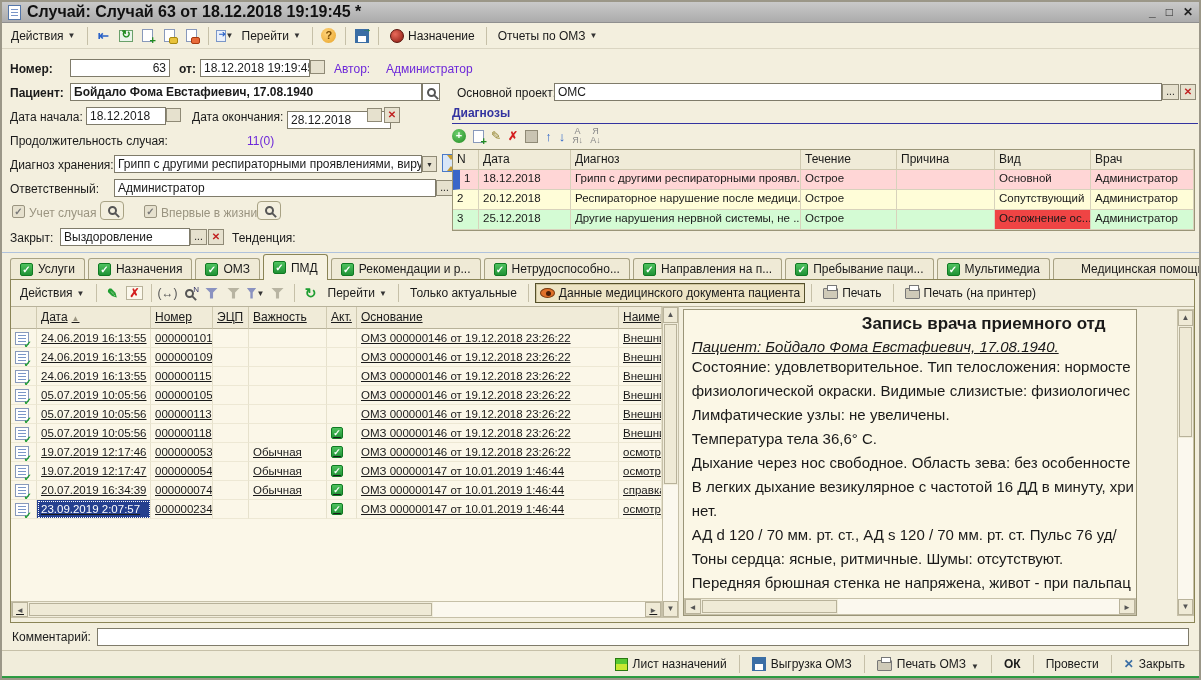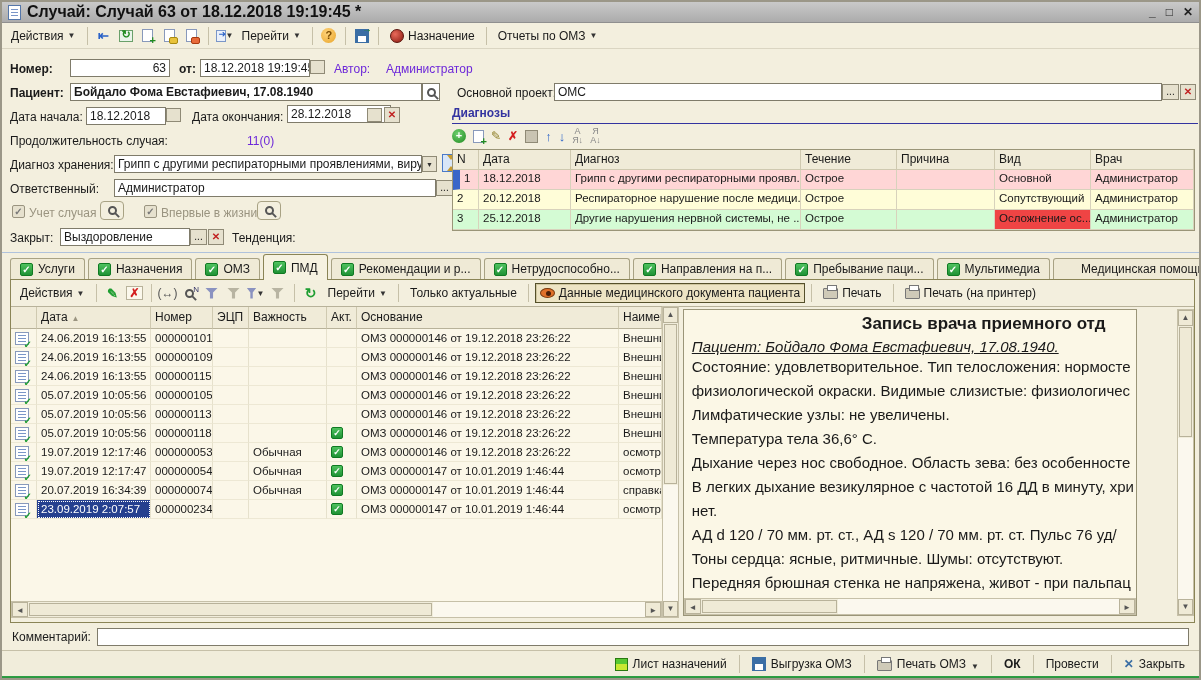--- a/index.html
+++ b/index.html
@@ -98,21 +98,21 @@
   .tabs-row { display:flex; gap:3px; padding-left:8px; height:27px; align-items:flex-end; border-top:1px solid #AFC2DC; background:#F3EFDE; }
   .tab { height:21px; padding:0 9px; background:#EFEAD6; border:1px solid #A8A284; border-bottom:none; border-radius:3px 3px 0 0; display:flex; align-items:center; gap:5px; white-space:nowrap; font-size:12px; }
   .tab.active { height:26px; background:#F6F2E1; border-color:#8A8456; margin-bottom:-1px; z-index:3; position:relative; }
 
   
   .tab-content { position:relative; margin:0 8px; width:1185px; height:344px; border:1px solid #8A8456; background:#F3EFDE; z-index:2; }
   .pmd-toolbar { height:26px; display:flex; align-items:center; gap:2px; padding:2px 4px; }
   .pressed { background:#EDE4C4; border:1px solid #55502A; box-shadow:inset 1px 1px 0 #CFC69E; }
 
   .split { display:flex; height:312px; }
-  .table-wrap { width:676px; display:flex; flex-direction:column; border-top:1px solid #B8B29A; }
+  .table-wrap { width:676px; display:flex; flex-direction:column; border-top:1px solid #B8B29A;text-decoration:underline; }
   .pgrid { display:grid; grid-template-columns:26px 114px 62px 36px 78px 30px 262px 1fr; }
   .phead > div { background:#F0EBD8; border-right:1px solid #CFC9B0; border-bottom:1px solid #B8B29A; padding:3px 4px; height:22px; overflow:hidden; white-space:nowrap; font-size:12px; }
   .prow > div { border-right:1px solid #E6E1CC; border-bottom:1px solid #EDE8D4; padding:1px 4px; height:19px; overflow:hidden; white-space:nowrap; font-size:11.5px; display:flex; align-items:center; }
   .prow .datecell.sel { background:#25408F; color:#fff; outline:1px dotted #fff; outline-offset:-2px; }
   .rows-area { flex:1; background:#FBF7E8; overflow:hidden; }
   .rowicon { width:14px; height:13px; background:#fff; border:1px solid #8899BB; position:relative; }
   .rowicon::before { content:""; position:absolute; left:2px; top:2px; width:8px; height:1px; background:#7A96C8; box-shadow:0 3px 0 #7A96C8, 0 6px 0 #7A96C8; }
   .rowicon::after { content:"✓"; position:absolute; right:-4px; bottom:-6px; color:#1F9E32; font-weight:bold; font-size:10px; }
   .actchk { width:12px; height:12px; background:linear-gradient(#4FC25F,#1F9235); border:1px solid #0F7A22; border-radius:2px; color:#fff; font-size:9px; line-height:11px; text-align:center; font-weight:bold; }
   .sort-asc { color:#9A9480; font-size:8px; margin-left:4px; }
@@ -226,21 +226,21 @@
       </div>
     <span class="abs lbl" style="left:455px;top:37px">Основной проект:</span>
     <div class="abs inp" style="left:552px;top:34px;width:608px">ОМС</div>
     <span class="abs dots-btn" style="left:1160px;top:35px">...</span>
     <span class="abs x-btn" style="left:1178px;top:35px">✕</span>
 
     <span class="abs lbl" style="left:8px;top:61px">Дата начала:</span>
     <div class="abs inp" style="left:84px;top:58px;width:80px">18.12.2018</div>
     <span class="abs cal-btn" style="left:164px;top:59px"></span>
     <span class="abs lbl" style="left:190px;top:61px">Дата окончания:</span>
-    <div class="abs inp" style="left:285px;top:56px;width:104px">28.12.2018</div>
+    <div class="abs inp" style="left:285px;top:62px;width:104px">28.12.2018</div>
     <span class="abs cal-btn" style="left:365px;top:59px"></span>
     <span class="abs x-btn" style="left:382px;top:58px">✕</span>
 
     <span class="abs lbl" style="left:8px;top:85px">Продолжительность случая:</span>
     <span class="abs lbl red" style="left:245px;top:85px">11(0)</span>
 
     <span class="abs lbl" style="left:8px;top:109px">Диагноз хранения:</span>
     <div class="abs inp" style="left:112px;top:106px;width:308px">Грипп с другими респираторными проявлениями, вирус н</div>
     <span class="abs dd-btn" style="left:420px;top:107px">▼</span>
     <div class="abs hg-btn" style="left:440px;top:105px">

